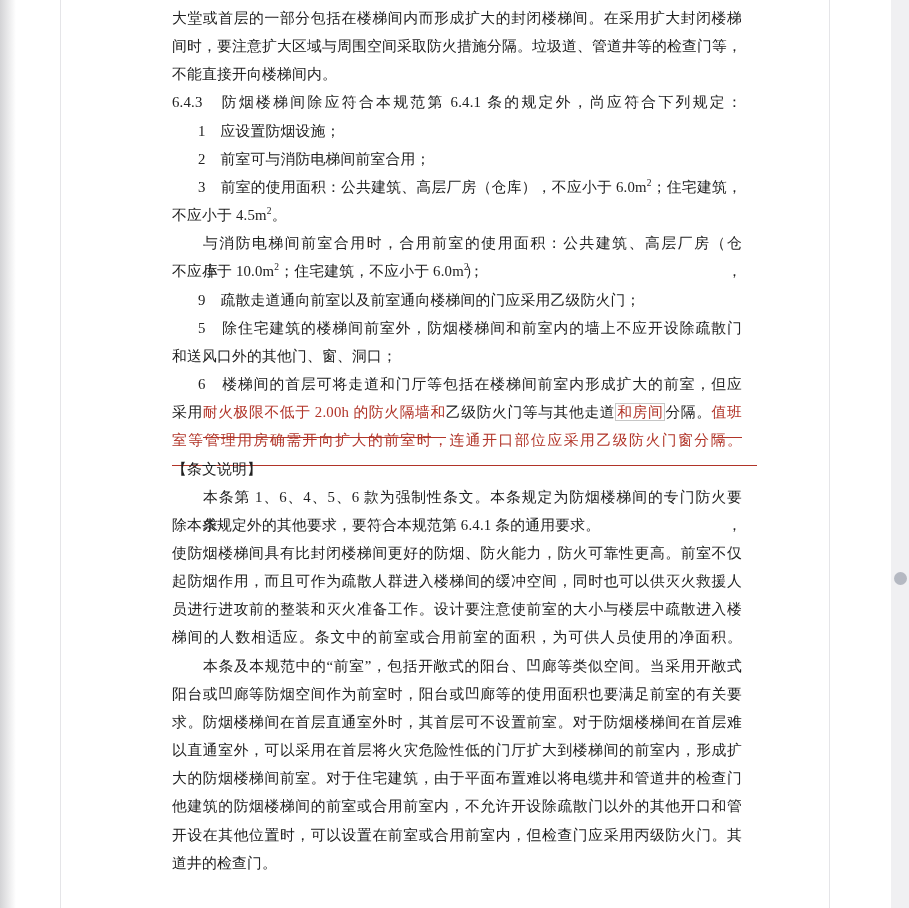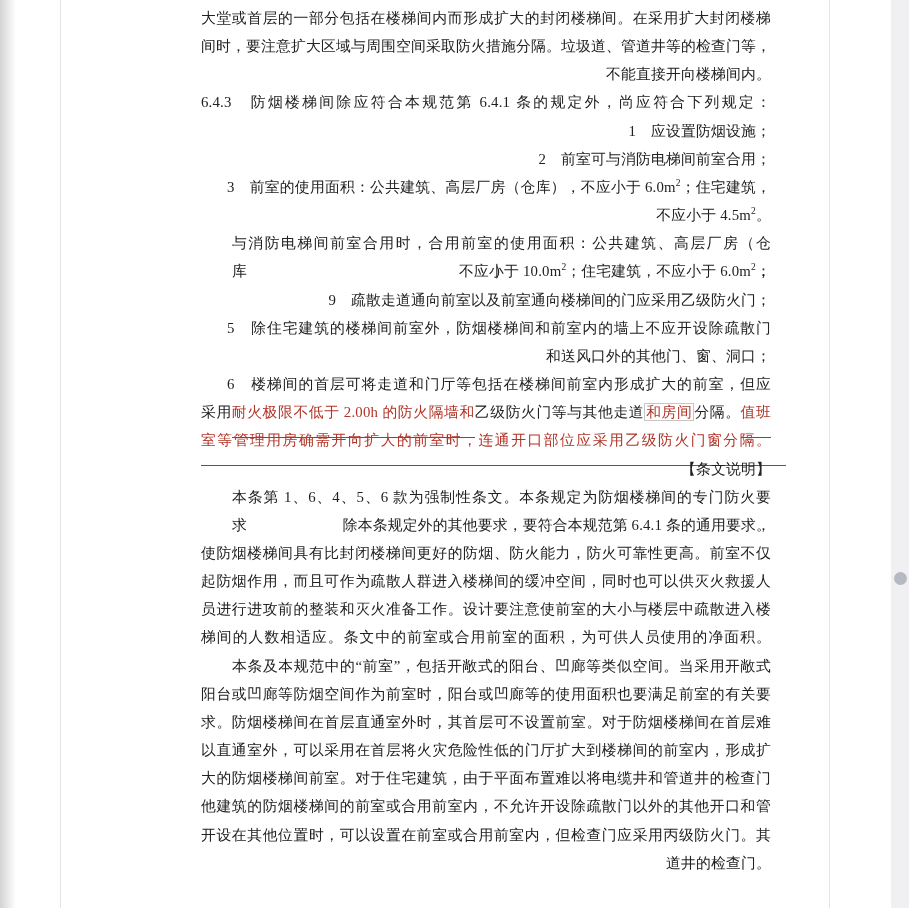--- a/index.html
+++ b/index.html
@@ -18,27 +18,27 @@
     position:absolute;left:0;top:0;width:16px;height:100%;
     background:linear-gradient(to right, rgba(110,110,118,0.30), rgba(110,110,118,0));
   }
   .page{
     position:absolute;left:60px;top:0;width:770px;height:100%;
     background:#ffffff;
     border-left:1px solid var(--page-border);
     border-right:1px solid var(--page-border);
   }
   .content{
-    position:absolute;left:111px;top:4px;width:570px;margin-left:29px;
+    position:absolute;left:111px;top:4px;width:570px;
   }
   .block{margin:0;}
   .block.bold .line{font-weight:400;}
   .line{
     height:28.16px;line-height:28.16px;font-size:14.8px;
-    text-align:right;letter-spacing:0.2px;
+    text-align:left;letter-spacing:0.2px;
   }
   .line.fill{text-align:justify;text-align-last:justify;-moz-text-align-last:justify;}
   .line.indent-num{padding-left:26px;}
   .line.indent-para{padding-left:31px;}
   sup{font-size:9.5px;line-height:0;vertical-align:super;}
   .red-u{color:var(--red);border-bottom:1.6px solid var(--red);padding-bottom:17px;}
   .red-box{color:var(--red);border:1px solid var(--box-border);padding:0 1px;}
 
   .rail{
     position:absolute;right:0;top:0;width:18px;height:100%;

